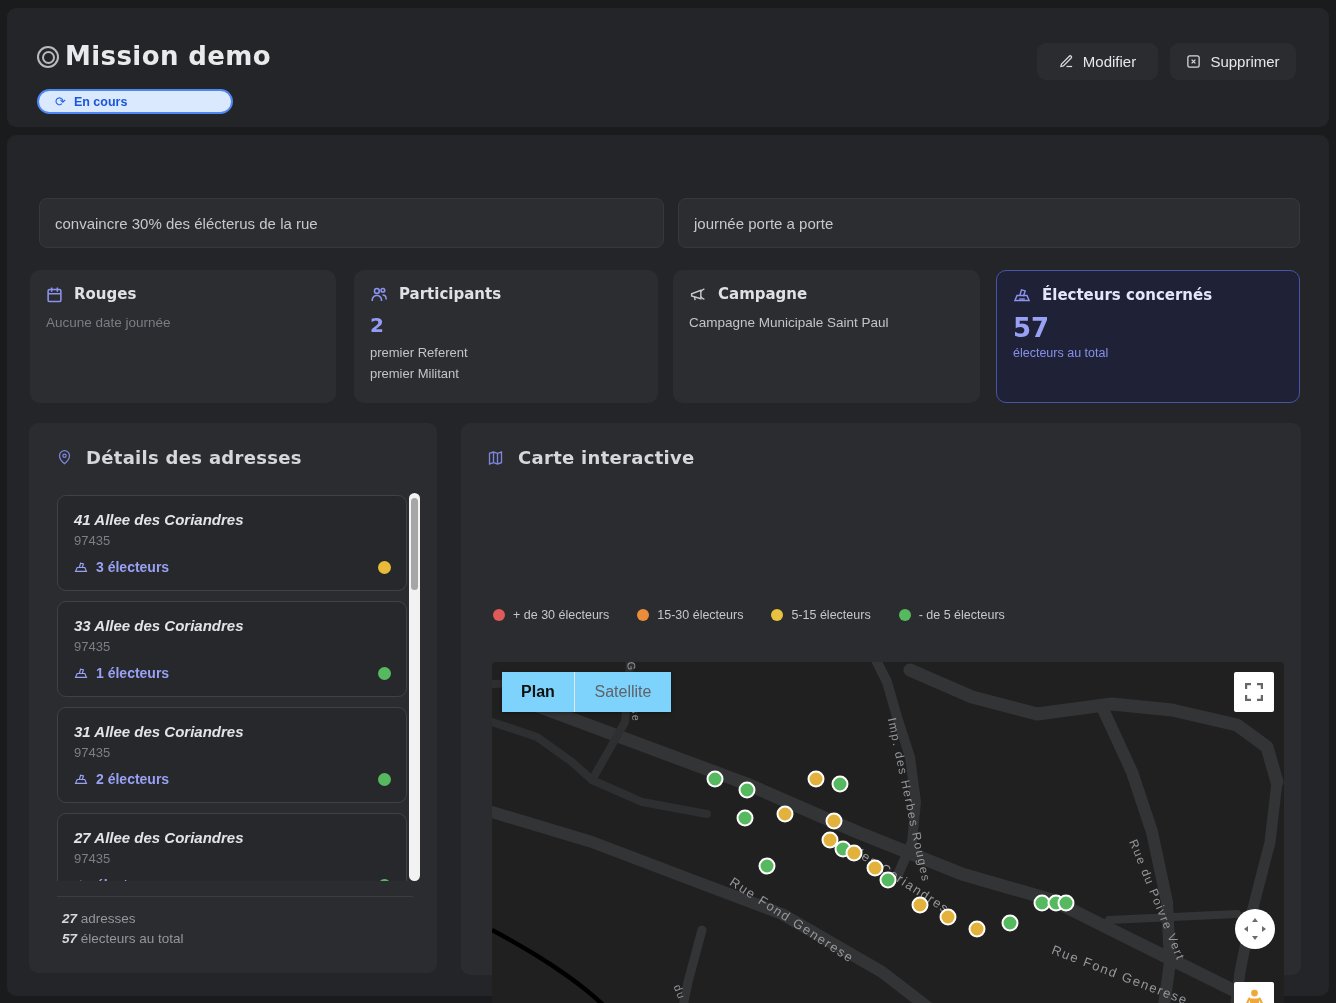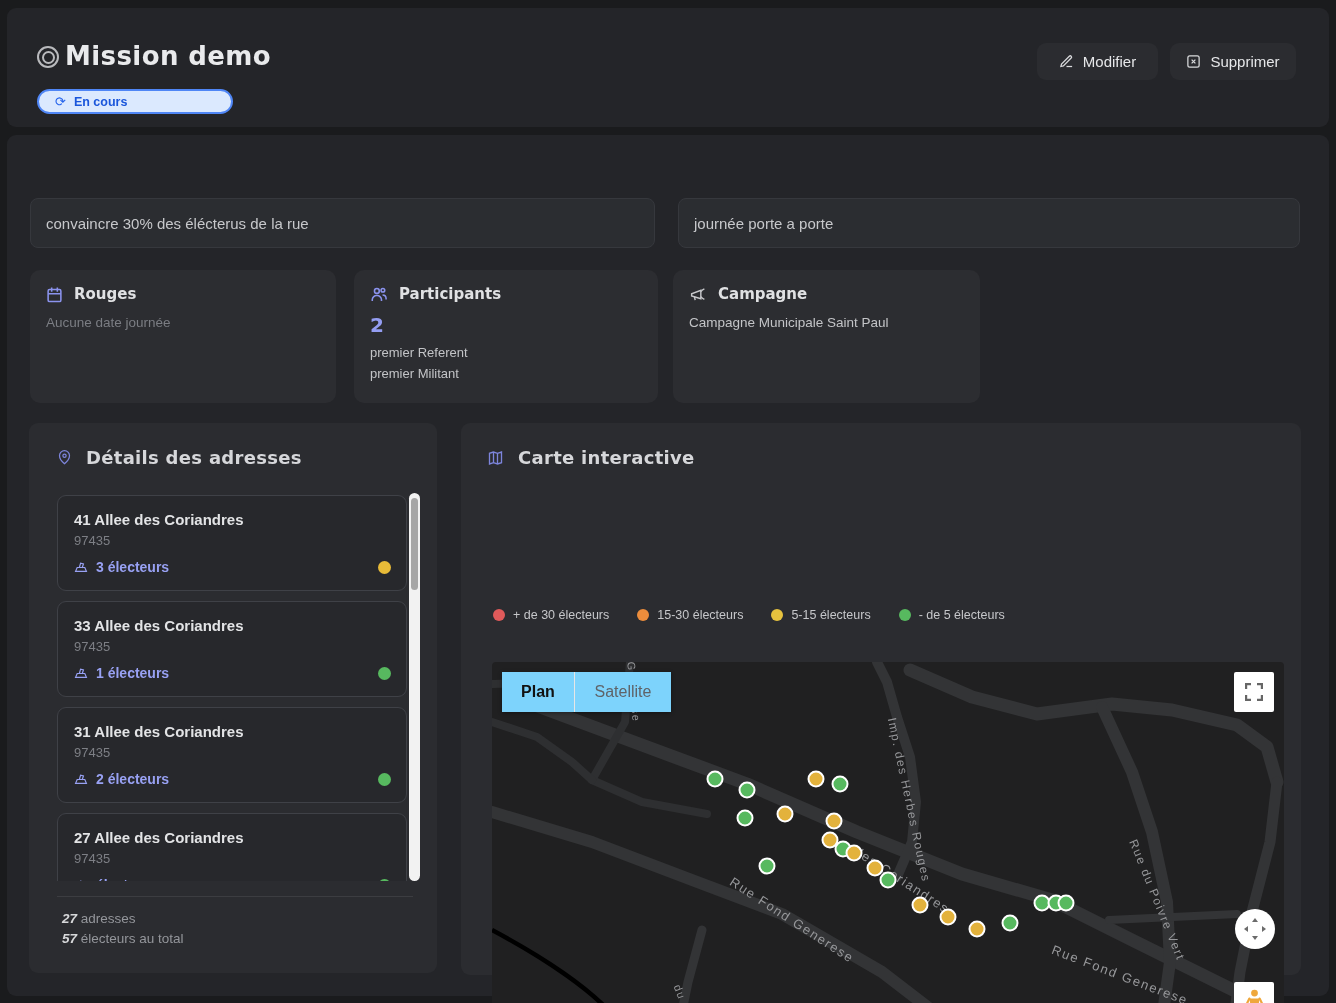--- a/index.html
+++ b/index.html
@@ -34,21 +34,21 @@
   .purple-ic { color:#8b93ee; display:flex; }
   .gray-ic { color:#c8c9cc; display:flex; }
 
   .elect-card { background:#1f2237 !important; border:1px solid #4a53a5; }
   .elect-card .trow .t { color:#e4e7fa; }
   .elect-card .count { margin-top:9px; font-family:"DejaVu Sans", sans-serif; font-size:26px; font-weight:700; color:#98a2f5; }
   .elect-card .cap { margin-top:3px; font-size:12.5px; color:#8690ea; }
 
   
   .addr-card { position:absolute; left:21px; width:350px; height:96px; background:#27282c; border:1px solid #3f4147; border-radius:9px; padding:15px 16px; }
-  .addr-card .street { font-size:15px; font-weight:700; color:#e3e4e6; }
+  .addr-card .street { font-size:15px; font-weight:700; color:#e3e4e6;font-style:italic; }
   .addr-card .zip { margin-top:5px; font-size:13px; color:#7d7f85; }
   .addr-card .erow { margin-top:11px; display:flex; align-items:center; gap:8px; color:#98a1f3; font-size:14px; font-weight:700; }
   .addr-card .dot { position:absolute; right:15px; width:13px; height:13px; border-radius:50%; }
   .scrolltrack { position:absolute; left:373px; top:0; width:11px; height:388px; background:#f2f2f2; border-radius:6px; }
   .scrollthumb { position:absolute; left:2px; top:5px; width:7px; height:92px; background:#a6a6a6; border-radius:4px; }
   .tot-line { font-size:13.5px; color:#94969b; margin-top:5px; }
   .tot-line b { color:#d6d7d9; font-weight:700;font-style:italic; }
 
   
   .legend { position:absolute; left:486px; top:473px; display:flex; align-items:center; }
@@ -98,21 +98,21 @@
   <div class="panel" style="left:7px; top:135px; width:1322px; height:861px;">
 
     <div class="sec-h" style="left:34px; top:156px; position:absolute; left:27px;">
       <span class="sec-ic">
           <svg width="17" height="17" viewBox="0 0 24 24" fill="none" stroke="currentColor" stroke-width="2.5">
             <path d="M4 13l5 5L20 6"></path>
           </svg>
         </span>
       <span class="t" style="font-size:19px;">Objectifs</span>
     </div>
-    <div class="valbox" style="left:23px; top:63px; width:625px;">convaincre 30% des élécterus de la rue</div>
+    <div class="valbox" style="left:32px; top:63px; width:625px;">convaincre 30% des élécterus de la rue</div>
 
     <div class="sec-h" style="position:absolute; left:675px; top:156px;">
       <span class="sec-ic">
           <svg width="16" height="18" viewBox="0 0 24 24" fill="none" stroke="currentColor" stroke-width="2">
             <path d="M6 2h9l5 5v15H6z"></path>
           </svg>
         </span>
       <span class="t" style="font-size:19px;">Description</span>
     </div>
     <div class="valbox" style="left:671px; top:63px; width:622px;">journée porte a porte</div>
@@ -153,20 +153,34 @@
             <svg width="18" height="17" viewBox="0 0 24 24" fill="none" stroke="currentColor" stroke-width="2">
               <path d="M3 11v3l13 4V6L3 11z"></path>
               <path d="M16 8a14 14 0 0 1 5-4M16 15a14 14 0 0 0 5 4M7 15l1 5"></path>
             </svg>
           </span>
         <span class="t">Campagne</span>
       </div>
       <div class="muted" style="color:#c3c4c7;">Campagne Municipale Saint Paul</div>
     </div>
 
+    <div class="icard elect-card" style="left:989px; top:135px; width:304px;">
+      <div class="trow">
+        <span class="purple-ic">
+            <svg width="18" height="17" viewBox="0 0 24 24" fill="none" stroke="currentColor" stroke-width="2">
+              <path d="M5 12h14l3 7H2l3-7z"></path>
+              <path d="M8 17h8"></path>
+              <path d="M9 12l2.2-8 5.3 1.5L14 13"></path>
+            </svg>
+          </span>
+        <span class="t">Électeurs concernés</span>
+      </div>
+      <div class="count">57</div>
+      <div class="cap">électeurs au total</div>
+    </div>
 
     <div class="panel" style="left:22px; top:288px; width:408px; height:550px; background:#2b2c30;">
       <div class="sec-h" style="position:absolute; left:28px; top:24px;">
         <span class="sec-ic">
             <svg width="15" height="19" viewBox="0 0 24 24" fill="none" stroke="currentColor" stroke-width="2">
               <path d="M12 22s8-7 8-13a8 8 0 1 0-16 0c0 6 8 13 8 13z"></path>
               <circle cx="12" cy="9" r="2.6"></circle>
             </svg>
           </span>
         <span class="t" style="font-size:18px;">Détails des adresses</span>

